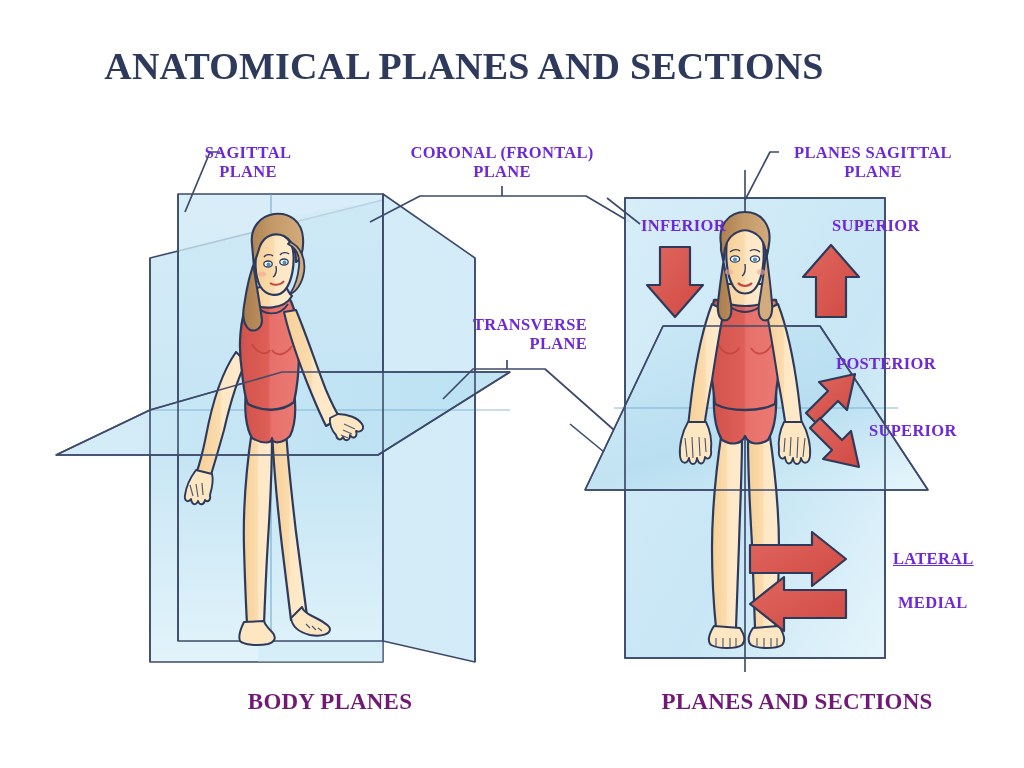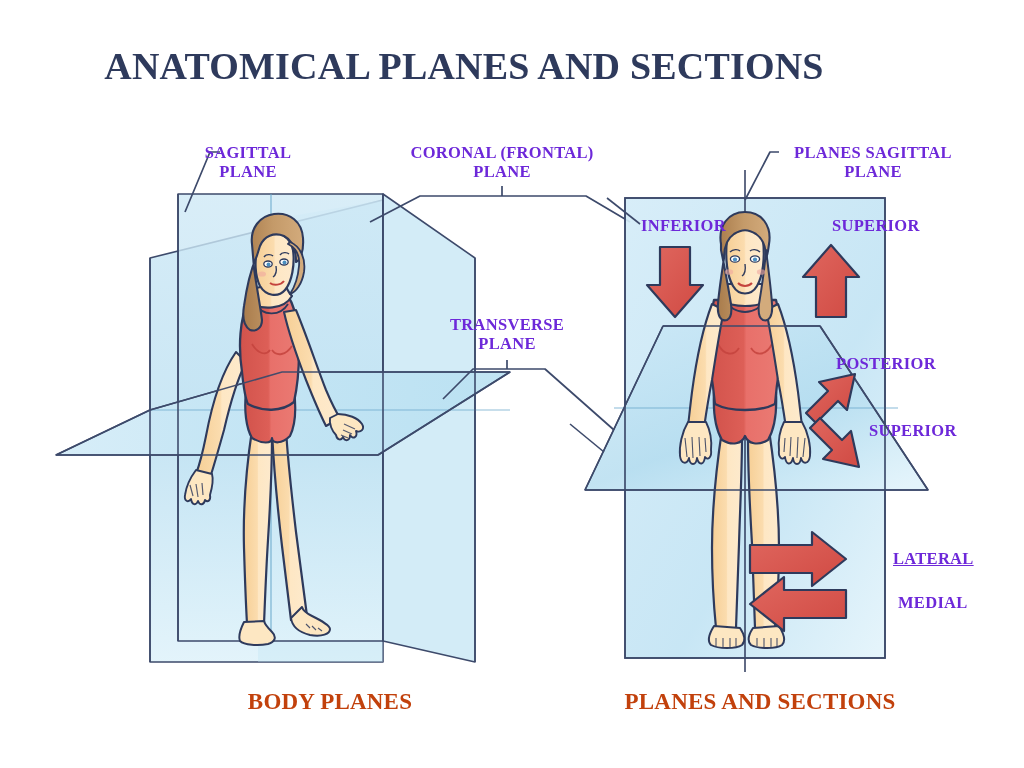--- a/index.html
+++ b/index.html
@@ -49,21 +49,21 @@
     font-size: 16.5px;
     letter-spacing: 0.3px;
   }
   .lbl.center { text-align: center; }
   .lbl.left   { text-align: left; }
   .caption {
     position: absolute;
     font-family: "Liberation Serif", "DejaVu Serif", serif;
     font-weight: bold;
     font-size: 23px;
-    color: #c2410c;
+    color: #701a75;
     text-align: center;
     letter-spacing: 0.2px;
   }
 </style>
 </head>
 <body>
 
 <div id="stage">
 
   <svg width="1024" height="768" viewBox="0 0 1024 768">
@@ -331,35 +331,35 @@
   </svg>
 
   <div class="diagram-title">ANATOMICAL PLANES AND SECTIONS</div>
 
   <div class="lbl center" style="left:168px; top:143px; width:160px;">SAGITTAL
 PLANE</div>
 
   <div class="lbl center" style="left:382px; top:143px; width:240px;">CORONAL (FRONTAL)
 PLANE</div>
 
-  <div class="lbl center" style="left:427px; top:315px; width:160px;">TRANSVERSE
+  <div class="lbl center" style="left:427px; top:315px; width:160px;text-align:right;">TRANSVERSE
 PLANE</div>
 
   <div class="lbl center" style="left:778px; top:143px; width:190px;">PLANES SAGITTAL
 PLANE</div>
 
   <div class="lbl left" style="left:641px; top:216px; width:110px;">INFERIOR</div>
 
   <div class="lbl left" style="left:788px; top:216px; width:110px;margin-left:44px;">SUPERIOR</div>
 
   <div class="lbl left" style="left:836px; top:354px; width:120px;">POSTERIOR</div>
 
   <div class="lbl left" style="left:869px; top:421px; width:120px;">SUPERIOR</div>
 
   <div class="lbl left" style="left:893px; top:549px; width:110px;text-decoration:underline;">LATERAL</div>
 
   <div class="lbl left" style="left:898px; top:593px; width:110px;">MEDIAL</div>
 
   <div class="caption" style="left:150px; top:689px; width:360px;">BODY PLANES</div>
 
-  <div class="caption" style="left:560px; top:689px; width:400px;">PLANES AND SECTIONS</div>
+  <div class="caption" style="left:597px; top:689px; width:400px;">PLANES AND SECTIONS</div>
 
 </div>
 
 </body></html>

